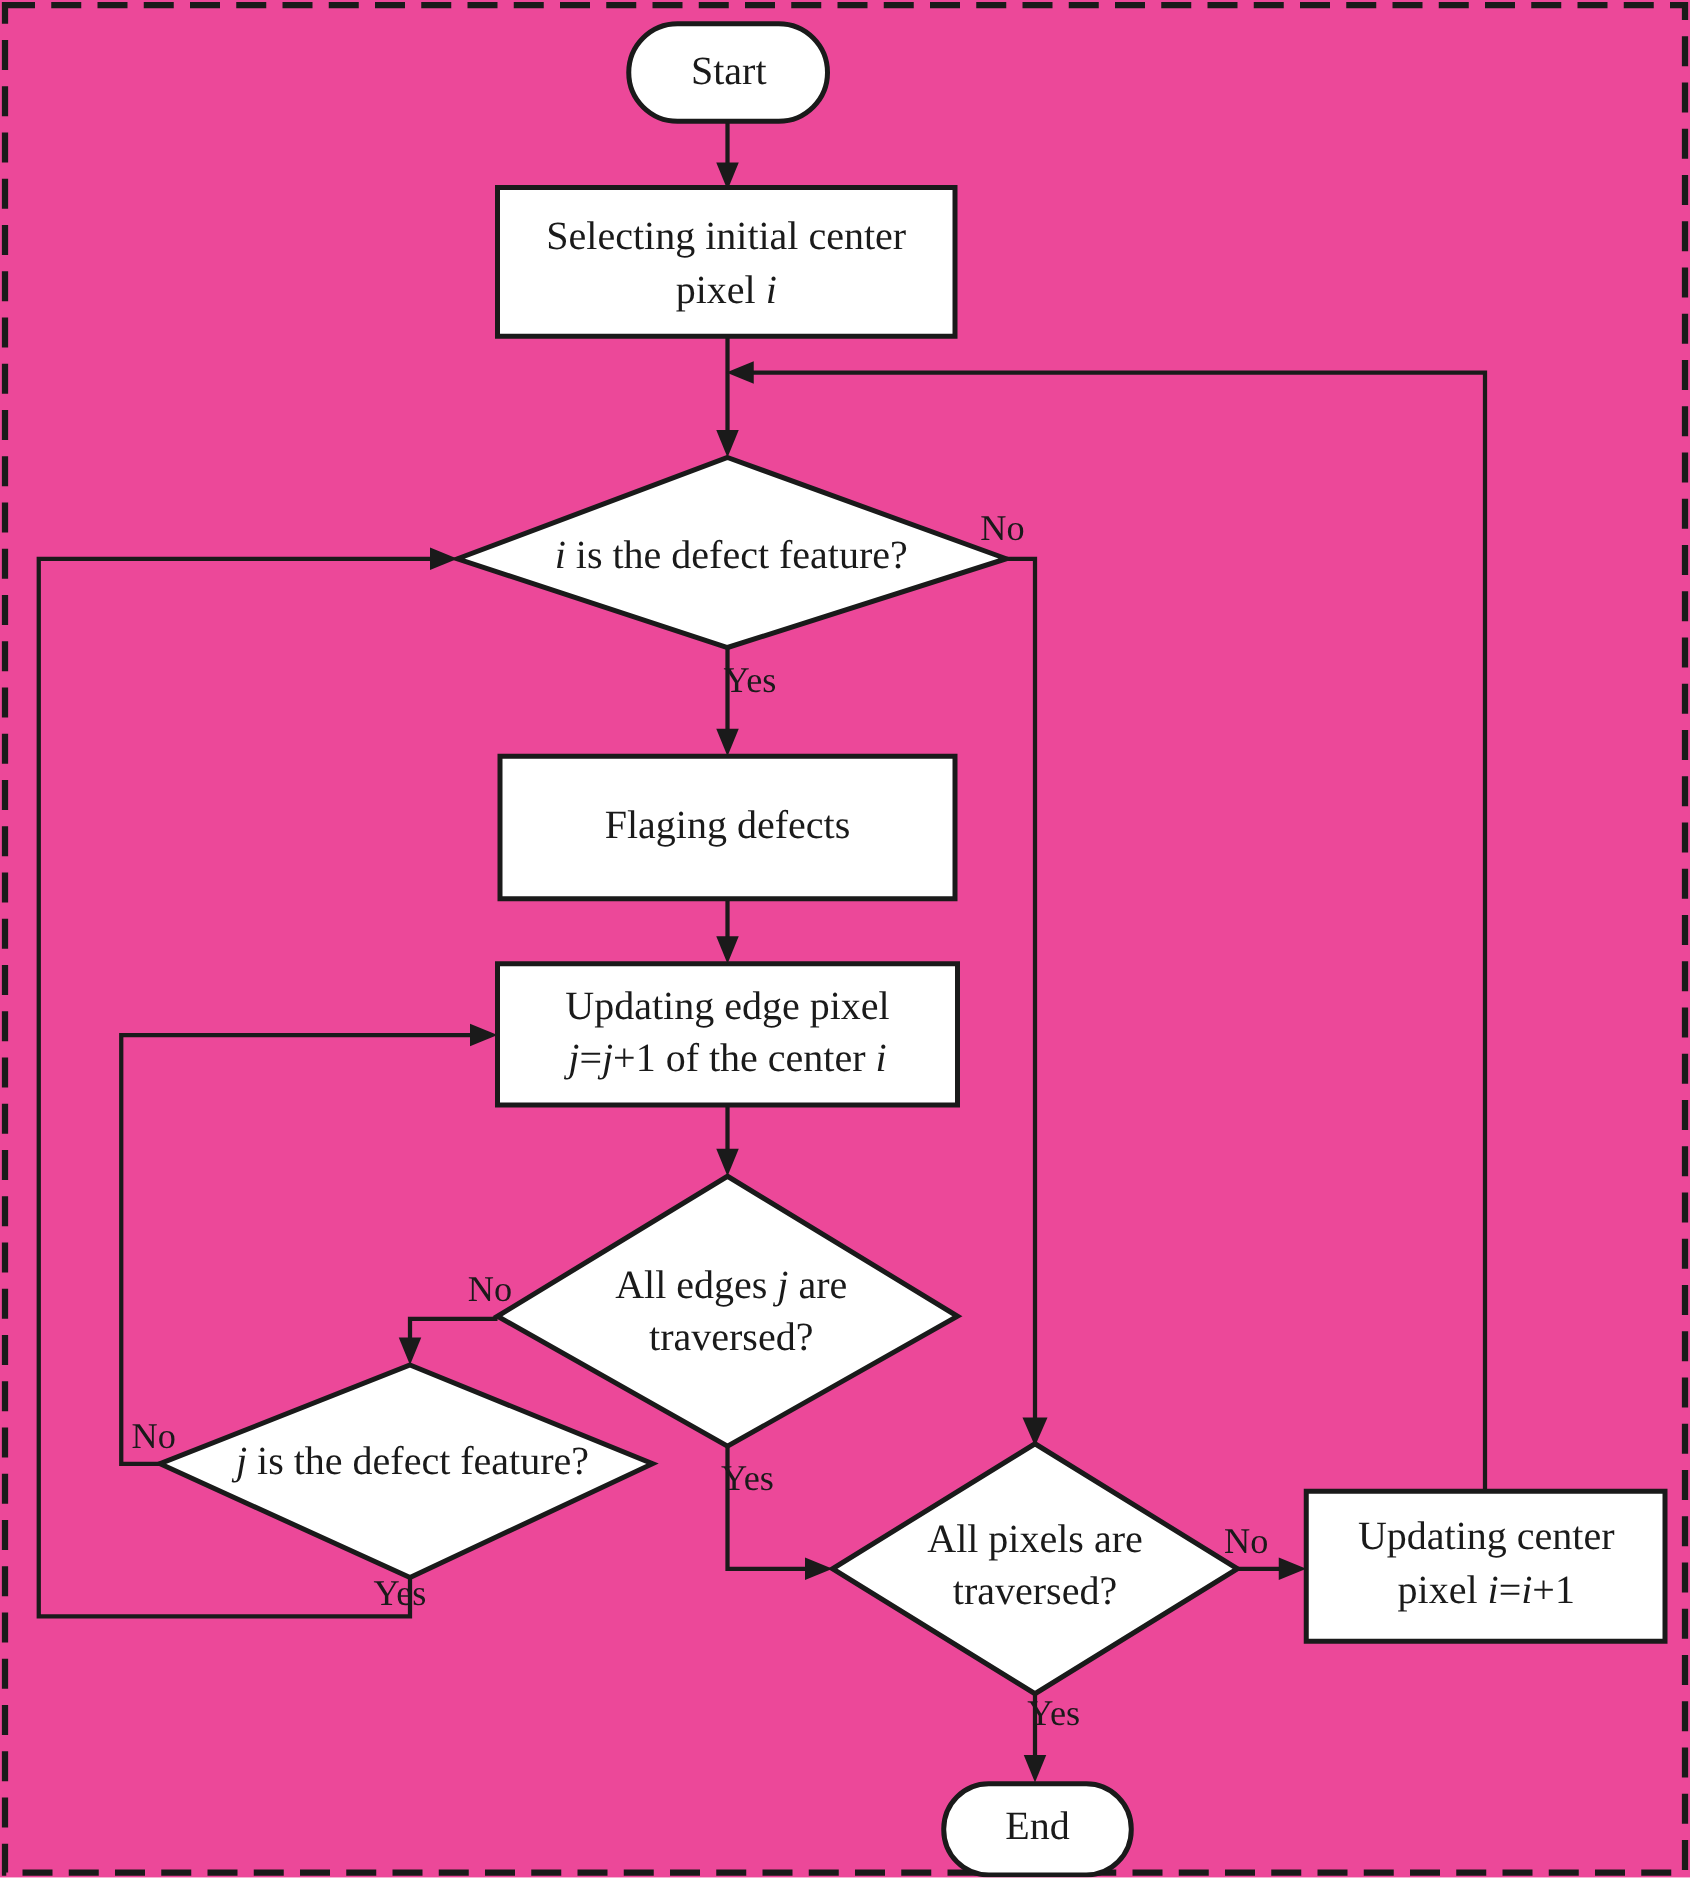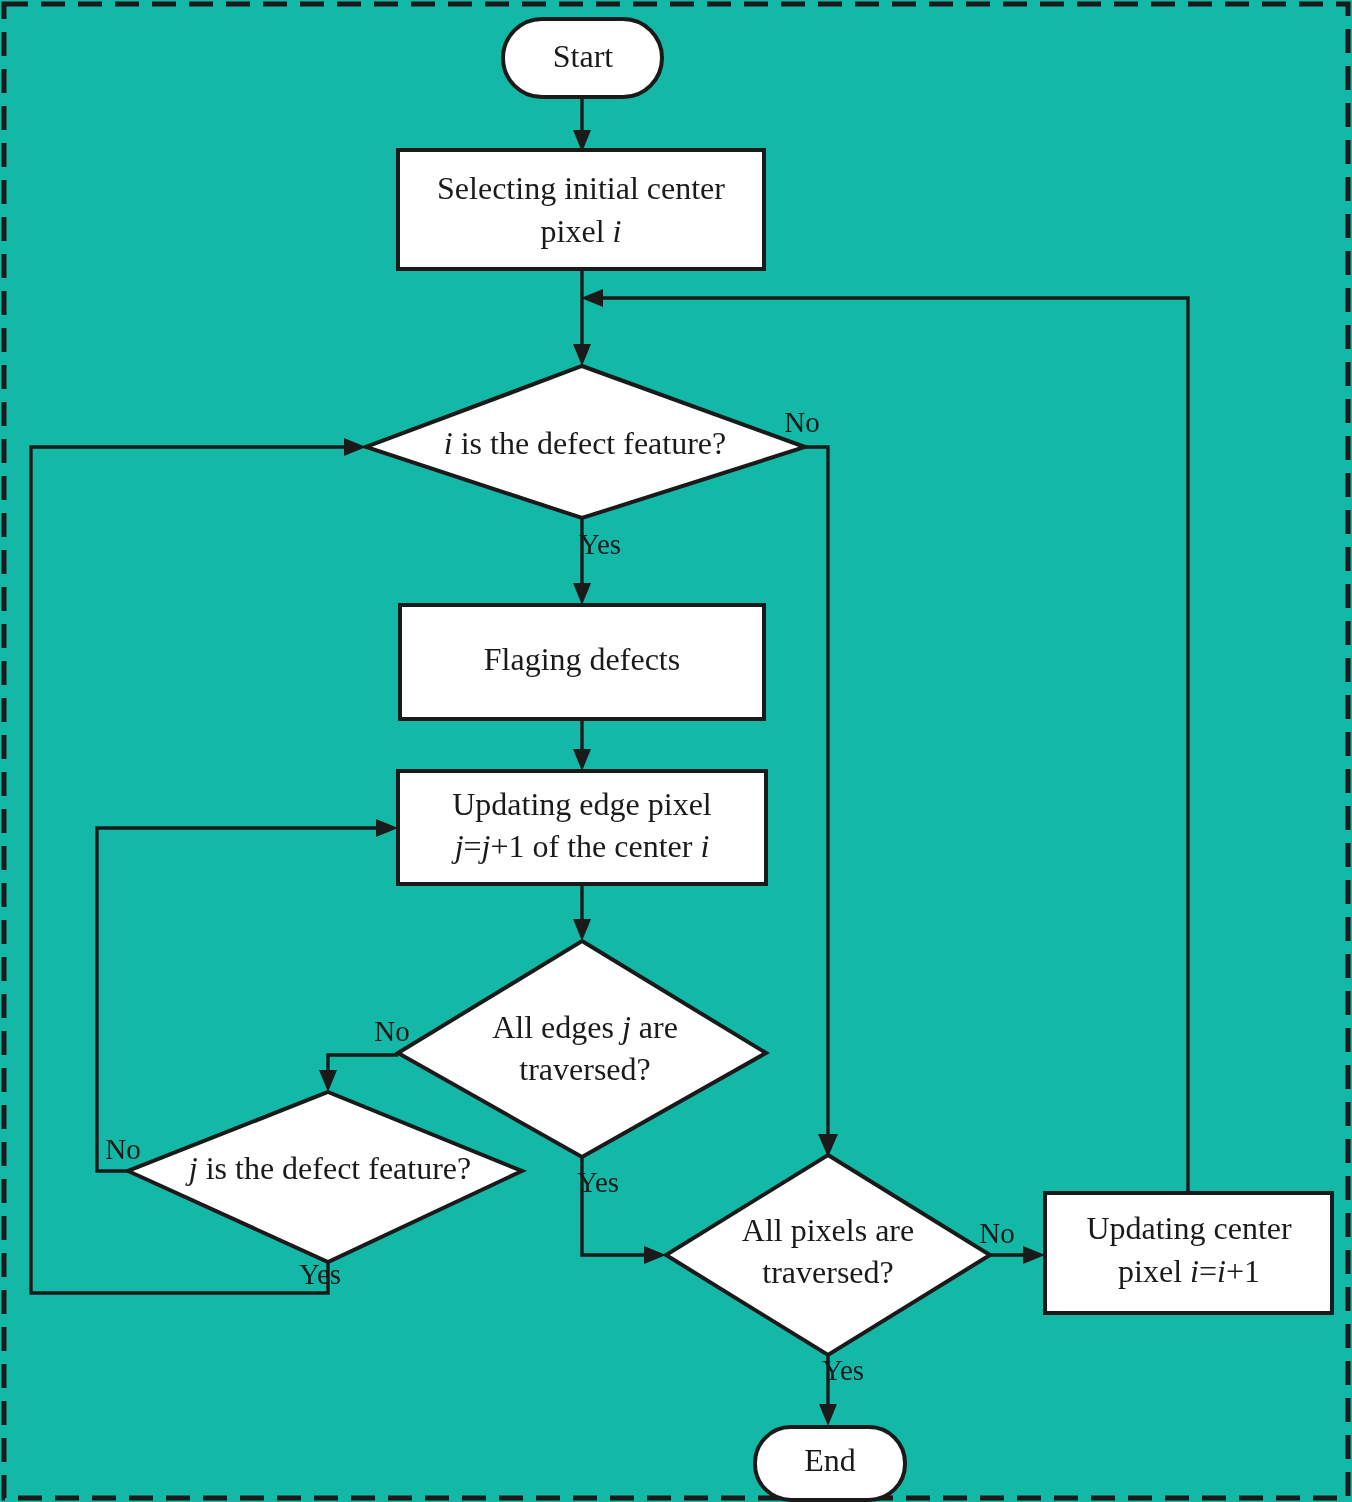--- a/index.html
+++ b/index.html
@@ -1,19 +1,19 @@
 <!DOCTYPE html>
 <html><head>
 <meta charset="utf-8">
 <style>
   html,body{margin:0;padding:0;background:#ffffff;}
   #page{
     position:relative;
     width:1352px;height:1502px;
-    background:#14b8a6;
+    background:#ec4899;
     font-family:"Liberation Serif", serif;
     overflow:hidden;
   }
   #flow{position:absolute;left:0;top:0;width:1352px;height:1502px;}
   .shape{fill:#ffffff;stroke:#1a1a1a;stroke-width:4;}
   .conn{fill:none;stroke:#1a1a1a;stroke-width:3.4;}
   .ah{fill:#1a1a1a;stroke:none;}
   .frame{fill:none;stroke:#1a1a1a;stroke-width:5;stroke-dasharray:24 13;}
   text.lbl{
     font-family:"Liberation Serif", serif;

